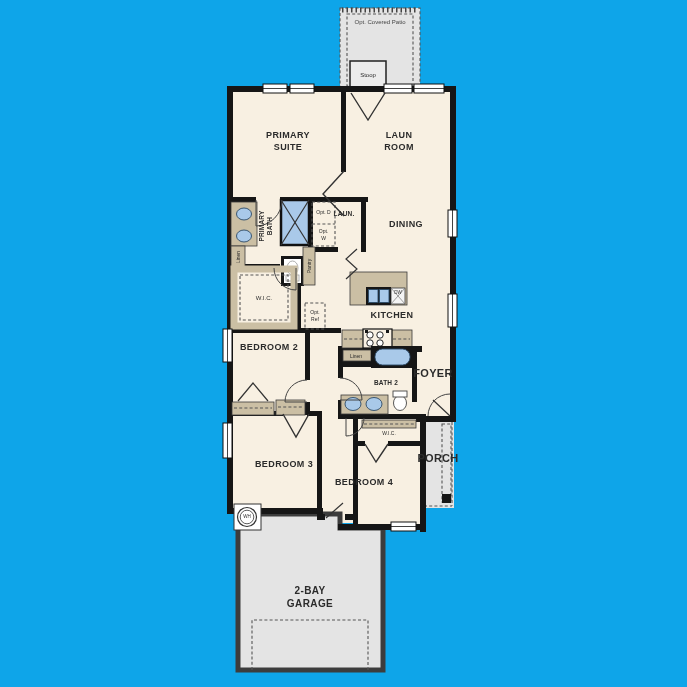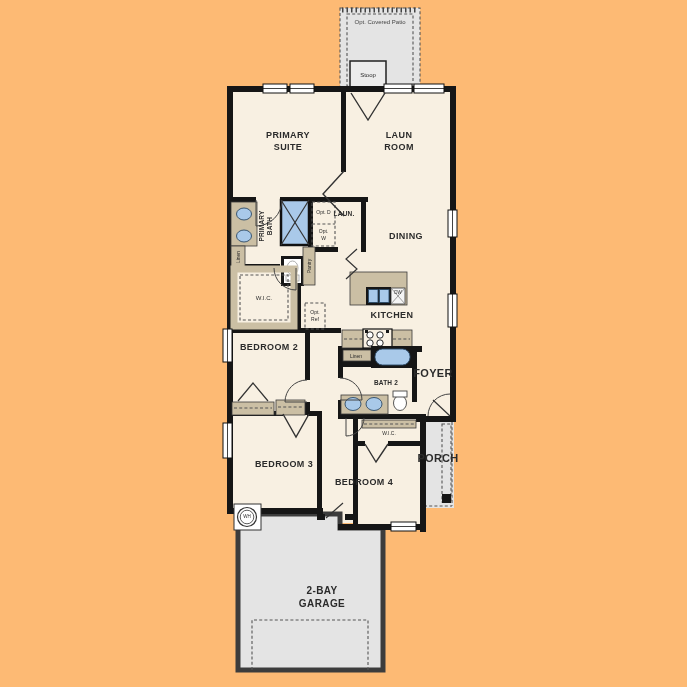--- a/index.html
+++ b/index.html
@@ -1,16 +1,16 @@
 <!DOCTYPE html>
 <html><head>
 <meta charset="utf-8">
 <style>
   html,body{margin:0;padding:0;background:#ffffff;}
-  #plan{position:relative;width:687px;height:687px;background:#fdba74;overflow:hidden;
+  #plan{position:relative;width:687px;height:687px;background:#0ea5e9;overflow:hidden;
         font-family:"Liberation Sans",sans-serif;}
   #plan svg{position:absolute;left:0;top:0;}
   .floor{fill:var(--floor);}
   .wall{fill:var(--wall);}
   .gray{fill:var(--gray);}
   .tan{fill:var(--cab);stroke:#3a3a3a;stroke-width:.8;}
   .blue{fill:var(--blue);stroke:#2b4a66;stroke-width:.9;}
   .win{fill:#ffffff;stroke:#111;stroke-width:1;}
   .winline{stroke:#111;stroke-width:.8;}
   .thin{stroke:#333;stroke-width:1.2;fill:none;}
@@ -234,30 +234,30 @@
 
   <div class="lbl sm" style="left:380px;top:23px;color:#444">Opt. Covered Patio</div>
   <div class="lbl sm" style="left:368px;top:76px">Stoop</div>
   <div class="lbl room wrap" style="left:288px;top:142px;width:66px">PRIMARY SUITE</div>
   <div class="lbl room wrap" style="left:399px;top:142px;width:50px">LAUN ROOM</div>
   <div class="lbl smb rot wrap" style="left:266px;top:226px;width:46px">PRIMARY BATH</div>
   <div class="lbl xs rot" style="left:238px;top:257px">Linen</div>
   <div class="lbl xs wrap" style="left:323.5px;top:212px;width:15px">Opt. D</div>
   <div class="lbl xs wrap" style="left:323.5px;top:234px;width:15px">Opt. W</div>
   <div class="lbl smb" style="left:344px;top:214px">LAUN.</div>
-  <div class="lbl room" style="left:406px;top:237px">DINING</div>
+  <div class="lbl room" style="left:406px;top:225px">DINING</div>
   <div class="lbl xs rot" style="left:309px;top:266px">Pantry</div>
   <div class="lbl sm" style="left:264px;top:299px">W.I.C.</div>
   <div class="lbl xs wrap" style="left:315px;top:315px;width:16px">Opt. Ref</div>
   <div class="lbl room" style="left:392px;top:316px">KITCHEN</div>
   <div class="lbl xxs" style="left:398px;top:293px;color:#333">DW</div>
   <div class="lbl xs" style="left:356px;top:356px">Linen</div>
   <div class="lbl smb" style="left:386px;top:383px">BATH 2</div>
   <div class="lbl md" style="left:433px;top:373px">FOYER</div>
   <div class="lbl room" style="left:269px;top:348px">BEDROOM 2</div>
   <div class="lbl room" style="left:284px;top:465px">BEDROOM 3</div>
   <div class="lbl room" style="left:364px;top:483px">BEDROOM 4</div>
   <div class="lbl xs" style="left:389px;top:433px">W.I.C.</div>
   <div class="lbl md" style="left:438px;top:458px">PORCH</div>
   <div class="lbl xxs" style="left:247px;top:517px">WH</div>
-  <div class="lbl room big wrap" style="left:322px;top:597px;width:70px">2-BAY GARAGE</div>
+  <div class="lbl room big wrap" style="left:310px;top:597px;width:70px">2-BAY GARAGE</div>
 
 </div>
 
 </body></html>

